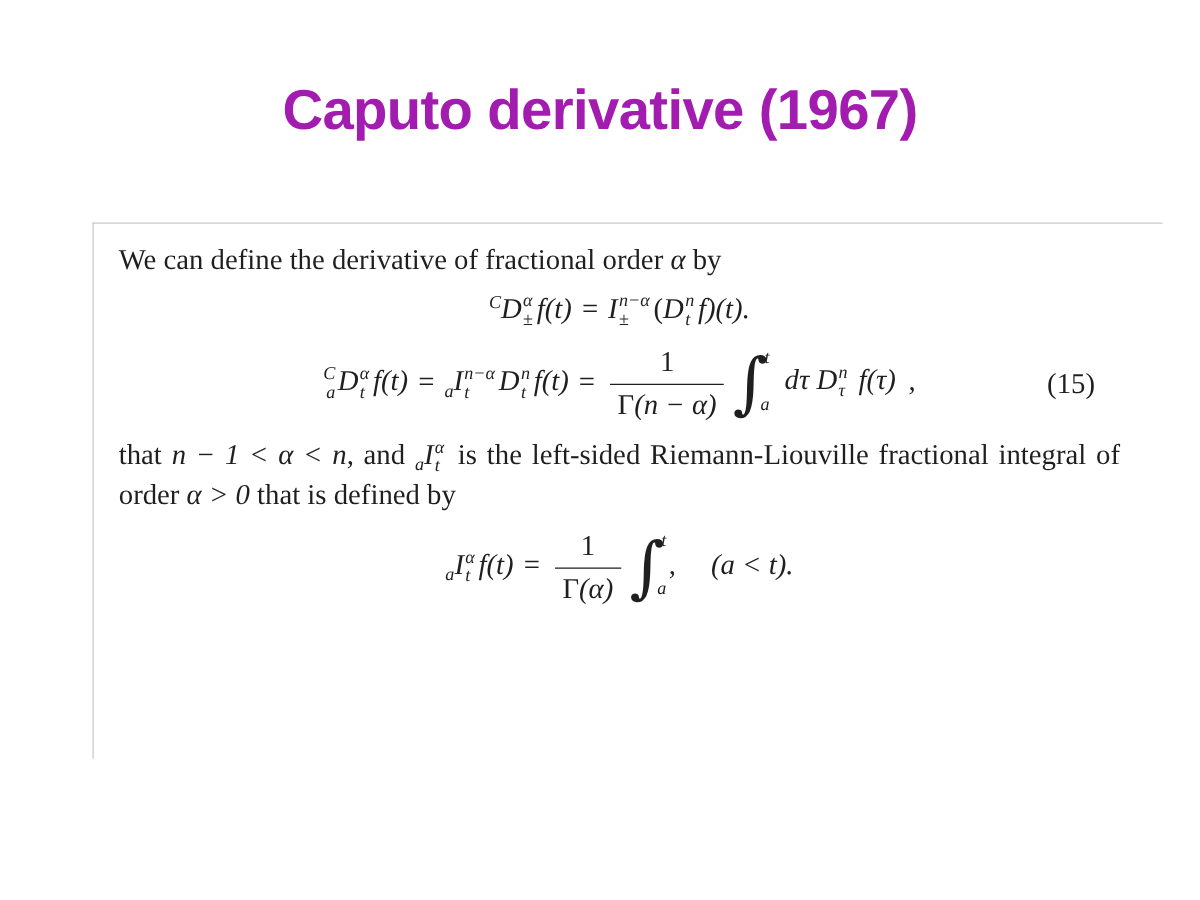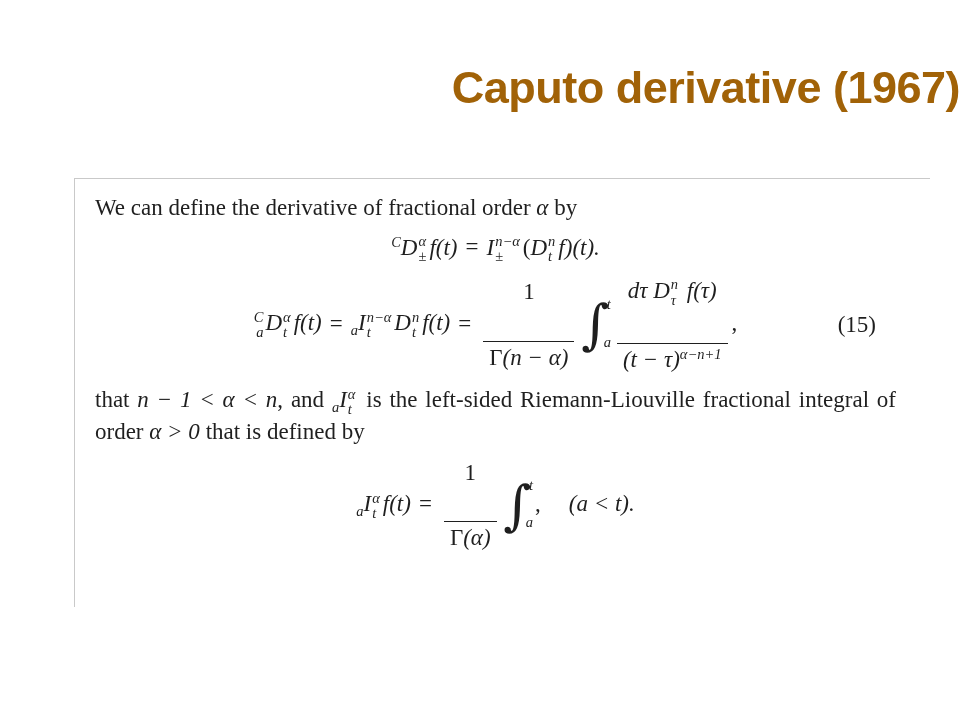--- a/index.html
+++ b/index.html
@@ -12,26 +12,26 @@
   .slide {
     position: relative;
     width: 960px; height: 720px;
     background: #ffffff;
     overflow: hidden;
     color: #1f1f1f;
   }
   .title {
     position: absolute;
     top: 62px; left: 0; width: 100%;
-    text-align: right;
+    text-align: center;
     font-family: "Liberation Sans", "DejaVu Sans", sans-serif;
     font-weight: 700;
     font-size: 45px;
     letter-spacing: -0.5px;
-    color: #a16207;
+    color: #a21caf;
   }
   .content {
     position: absolute;
     left: 74px; top: 178px;
     width: 856px; height: 429px;
     border-top: 1px solid #c9c9c9;
     border-left: 1px solid #c9c9c9;
     padding: 14px 34px 0 20px;
     font-size: 23px;
     color: #1f1f1f;
@@ -74,21 +74,21 @@
   
   .frac {
     display: inline-flex;
     flex-direction: column;
     align-items: center;
     vertical-align: middle;
     margin: 0 4px;
     line-height: 1.15;
   }
   .frac .num { display: block; padding: 0 6px 3px; }
-  .frac .den { display: block; border-top: 1.5px solid #1f1f1f; padding: 3px 6px 0; margin-top: 32px; }
+  .frac .den { display: block; border-top: 1.5px solid #1f1f1f; padding: 3px 6px 0; }
 
   
   .int {
     display: inline-flex;
     align-items: stretch;
     vertical-align: middle;
     height: 60px;
     margin: 0 2px 0 3px;
   }
   .int-glyph {
@@ -159,21 +159,20 @@
           <span class="int-glyph">∫</span>
           <span class="int-lims">
             <span class="lt mi">t</span>
             <span class="lb mi">a</span>
           </span>
         </span><span class="frac">
           <span class="num"><span class="mi">dτ </span><span class="mi">D</span><span class="sc post">
               <span class="mi">n</span>
               <span class="mi">τ</span>
             </span><span class="mi"> f(τ)</span></span>
-          <span class="den"><span class="mi">(t − τ)</span><span class="sup mi">α−n+1</span></span>
         </span><span class="up">,</span><span class="eq-label">(15)</span></div>
 
     <p class="para"><span>that </span><i class="mi">n − 1 &lt; α &lt; n</i><span>, and </span><span class="sub mi">a</span><i class="mi">I</i><span class="sc post">
           <span class="mi">α</span>
           <span class="mi">t</span>
         </span><span> is the left-sided Riemann-Liouville fractional integral of order </span><i class="mi">α &gt; 0</i><span> that is defined by</span></p>
 
     <div class="eq eq-rl"><span class="sub mi">a</span><span class="mi">I</span><span class="sc post">
           <span class="mi">α</span>
           <span class="mi">t</span>

